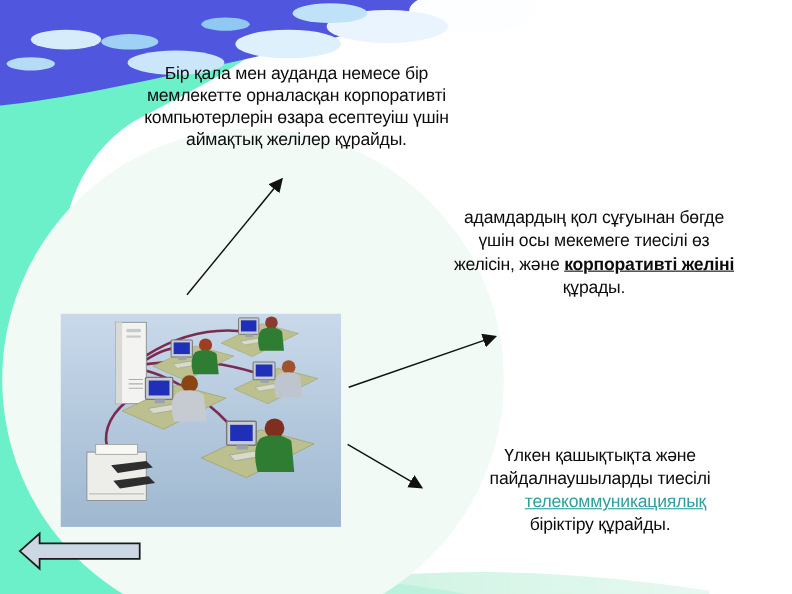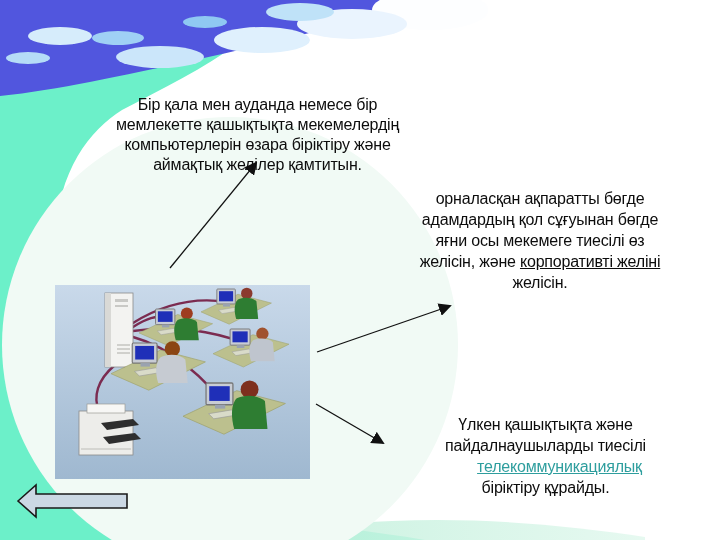--- a/index.html
+++ b/index.html
@@ -8,23 +8,23 @@
     background:#ffffff;font-family:"Liberation Sans",sans-serif;
   }
   .bg-svg,.art-svg,.ovl-svg{position:absolute;left:0;top:0;}
   .bg-svg{z-index:0;}
   .clipart{position:absolute;left:55px;top:285px;width:255px;height:194px;z-index:2;}
   .ovl-svg{z-index:3;pointer-events:none;}
   .tblock{
     position:absolute;z-index:4;text-align:center;color:#0c0c0c;
     font-size:16px;line-height:20px;letter-spacing:-0.2px;
   }
-  .tb-regional{left:80px;top:58px;width:355px;margin-top:37px;}
+  .tb-regional{left:92px;top:58px;width:355px;}
   .tb-corporate{left:370px;top:188px;width:340px;line-height:21px;}
-  .tb-telecom{left:388px;top:414px;width:315px;line-height:21px;}
+  .tb-telecom{left:388px;top:404px;width:315px;line-height:21px;}
   .tline{min-height:20px;}
   .back-btn{position:absolute;left:10px;top:478px;width:130px;height:46px;z-index:5;cursor:pointer;background:transparent;border:none;padding:0;}
 </style>
 </head>
 <body>
 
 <div class="slide">
 
   <svg class="bg-svg" width="720" height="540" viewBox="0 0 720 540" aria-hidden="true">
     <defs>
@@ -154,31 +154,30 @@
         <path d="M0,0 L10,5 L0,10 Z" fill="#111"></path>
       </marker>
     </defs>
     <line x1="170" y1="268" x2="256" y2="163" stroke="#111" stroke-width="1.3" marker-end="url(#ah)"></line>
     <line x1="317" y1="352" x2="450" y2="306" stroke="#111" stroke-width="1.3" marker-end="url(#ah)"></line>
     <line x1="316" y1="404" x2="383" y2="443" stroke="#111" stroke-width="1.3" marker-end="url(#ah)"></line>
   </svg>
 
   <div class="tblock tb-regional">
       <div class="tline"><span>Бір қала мен ауданда немесе бір</span></div>
-      <div class="tline"><span>мемлекетте қашықтықта мекемелердің</span></div>
-      <div class="tline"><span>компьютерлерін өзара біріктіру және</span></div>
-      <div class="tline"><span style="">аймақтық желілер</span><span> қамтитын.</span></div>
+      <div class="tline"><span>мемлекетте орналасқан корпоративті</span></div>
+      <div class="tline"><span>компьютерлерін өзара есептеуіш үшін</span></div>
+      <div class="tline"><span style="">аймақтық желілер</span><span> құрайды.</span></div>
     </div>
 
   <div class="tblock tb-corporate">
-      <div class="tline"><span>орналасқан ақпаратты бөгде</span></div>
       <div class="tline"><span>адамдардың қол сұғуынан бөгде</span></div>
-      <div class="tline"><span>яғни осы мекемеге тиесілі өз</span></div>
-      <div class="tline"><span>желісін, және </span><span style="text-decoration: underline;">корпоративті желіні</span></div>
-      <div class="tline"><span>желісін.</span></div>
+      <div class="tline"><span>үшін осы мекемеге тиесілі өз</span></div>
+      <div class="tline"><span>желісін, және </span><span style="text-decoration: underline; font-weight: bold;">корпоративті желіні</span></div>
+      <div class="tline"><span>құрады.</span></div>
     </div>
 
   <div class="tblock tb-telecom">
       <div class="tline"><span>Үлкен қашықтықта және</span></div>
       <div class="tline"><span>пайдалнаушыларды тиесілі</span></div>
       <div class="tline"><span style="text-decoration: underline; color: rgb(46, 158, 158); cursor: pointer; margin-left: 28px;">телекоммуникациялық </span></div>
       <div class="tline"><span>біріктіру құрайды.</span></div>
     </div>
 
   <button class="back-btn" aria-label="back">

